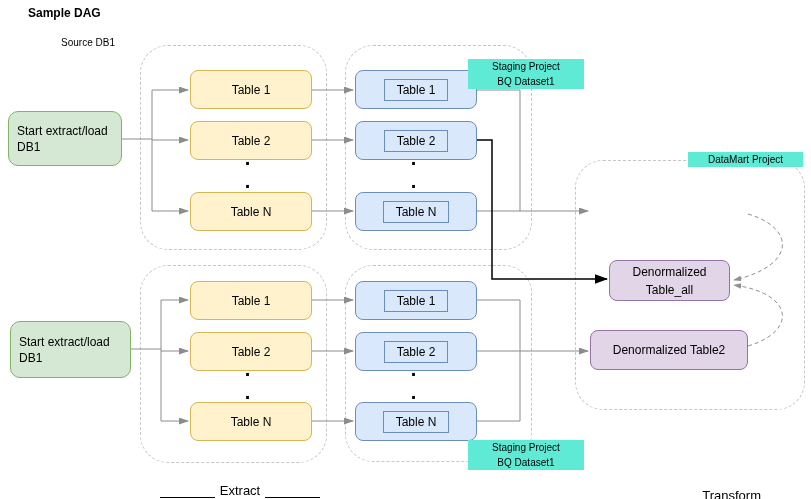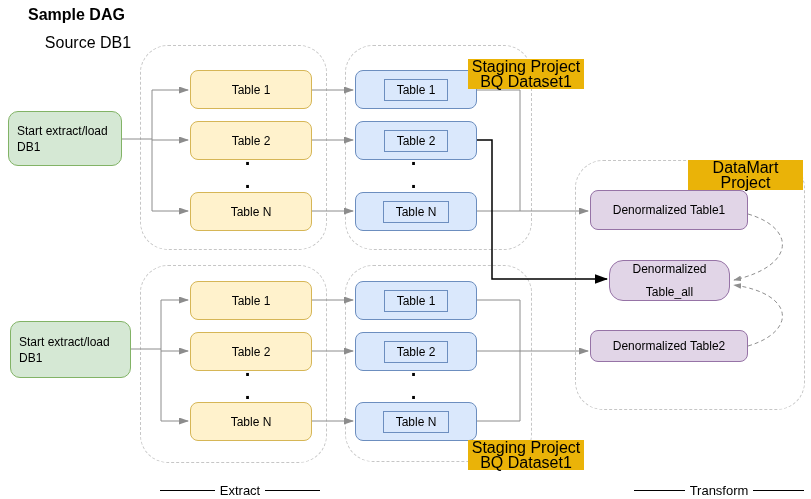--- a/index.html
+++ b/index.html
@@ -1,41 +1,41 @@
 <!DOCTYPE html>
 <html><head>
 <meta charset="utf-8">
 <style>
   html,body{margin:0;padding:0;background:#ffffff;}
   #canvas{
     position:relative;width:811px;height:499px;background:#ffffff;
     font-family:"Liberation Sans",sans-serif;color:#000;overflow:hidden;
   }
   .abs{position:absolute;}
-  .title{font-size:16px;font-weight:bold;}
-  .lbl{font-size:16px;text-align:center;line-height:15px;}
-  .lbl-bg{background:#eab308;}
+  .title{font-size:12px;font-weight:bold;}
+  .lbl{font-size:10px;text-align:center;line-height:15px;}
+  .lbl-bg{background:#5eead4;}
   .dashed-box{
     position:absolute;border:1px dashed #c6c6c6;border-radius:28px;background:transparent;
   }
   .node{
     position:absolute;border-radius:8px;border:1px solid;box-sizing:border-box;
     display:flex;align-items:center;justify-content:center;
     font-size:12px;text-align:center;
   }
   .green{background:#d5e8d4;border-color:#82b366;justify-content:flex-start;
          text-align:left;padding:4px 8px;line-height:16px;border-radius:10px;}
   .yellow{background:#fff2cc;border-color:#d6b656;}
   .blue{background:#dae8fc;border-color:#6c8ebf;}
   .purple{background:#e1d5e7;border-color:#9673a6;}
-  .purple.wrap{line-height:23px;padding:0 6px;border-radius:14px;}
+  .purple.wrap{line-height:18px;padding:0 6px;}
   .inner-rect{border:1px solid #6c8ebf;padding:3px 12px;line-height:14px;}
   .dots{position:absolute;font-size:20px;font-weight:bold;line-height:23px;
         white-space:pre-line;text-align:center;color:#000;}
-  .stage{position:absolute;display:flex;align-items:center;gap:5px;height:15px;}
+  .stage{position:absolute;display:flex;align-items:flex-end;gap:5px;height:15px;}
   .stage .line{flex:1;height:1px;background:#000;}
   .stage .txt{font-size:13px;line-height:15px;}
   svg#connectors{position:absolute;left:0;top:0;z-index:2;pointer-events:none;}
   .layer3{z-index:3;}
 </style>
 </head>
 <body>
 
 <div id="canvas">
 
@@ -139,32 +139,31 @@
 ·</div>
   <div class="node blue layer3" style="left:355px;top:402px;width:122px;height:39px;">
     <span class="inner-rect">Table N</span>
   </div>
 
   <div class="abs lbl lbl-bg layer3" style="left:468px;top:440px;width:116px;">
     <div>Staging Project</div>
     <div>BQ Dataset1</div>
   </div>
 
-  <div class="abs lbl lbl-bg layer3" style="left:688px;top:160px;width:115px;">
+  <div class="abs lbl lbl-bg layer3" style="left:688px;top:152px;width:115px;">
     <div>DataMart Project</div>
   </div>
 
-  <div class="node purple layer3" style="left:590px;top:190px;width:158px;height:40px;">Denormalized Table1</div>
   <div class="node purple wrap layer3" style="left:609px;top:260px;width:121px;height:41px;">Denormalized Table_all</div>
-  <div class="node purple layer3" style="left:590px;top:330px;width:158px;height:32px;">Denormalized Table2</div>
+  <div class="node purple layer3" style="left:590px;top:330px;width:158px;height:40px;">Denormalized Table2</div>
 
   <div class="stage layer3" style="left:160px;top:483px;width:160px;">
     <span class="line"></span>
     <span class="txt">Extract</span>
     <span class="line"></span>
   </div>
-  <div class="stage layer3" style="left:634px;top:483px;width:170px;">
+  <div class="stage layer3" style="left:591px;top:483px;width:170px;flex-direction:column;">
     <span class="line"></span>
     <span class="txt">Transform</span>
     <span class="line"></span>
   </div>
 
 </div>
 
 </body></html>

